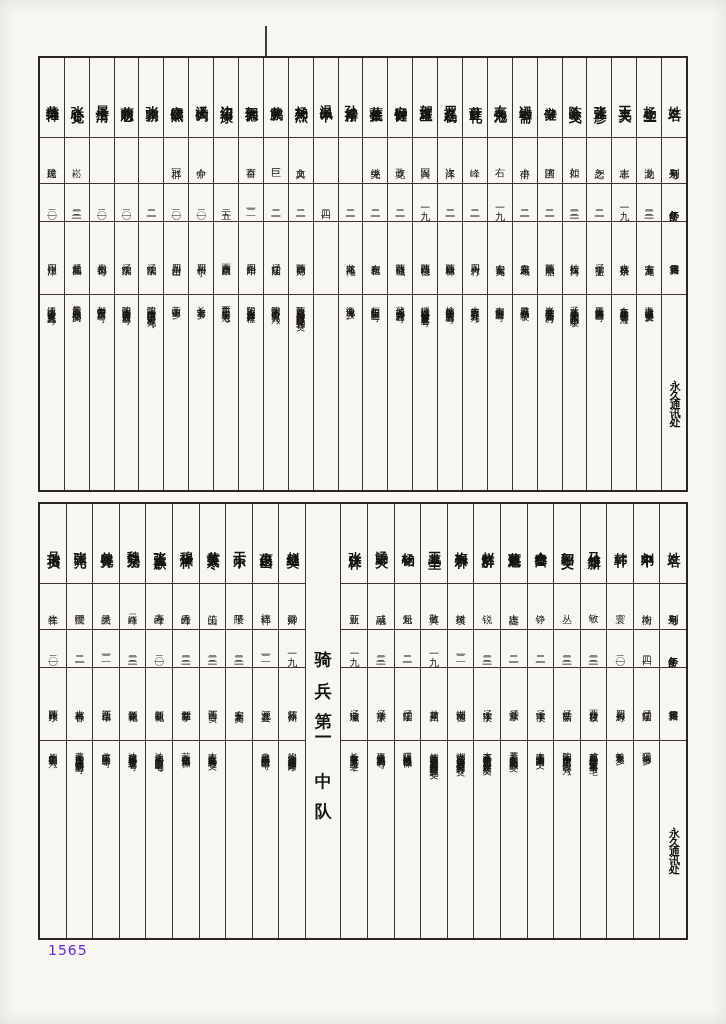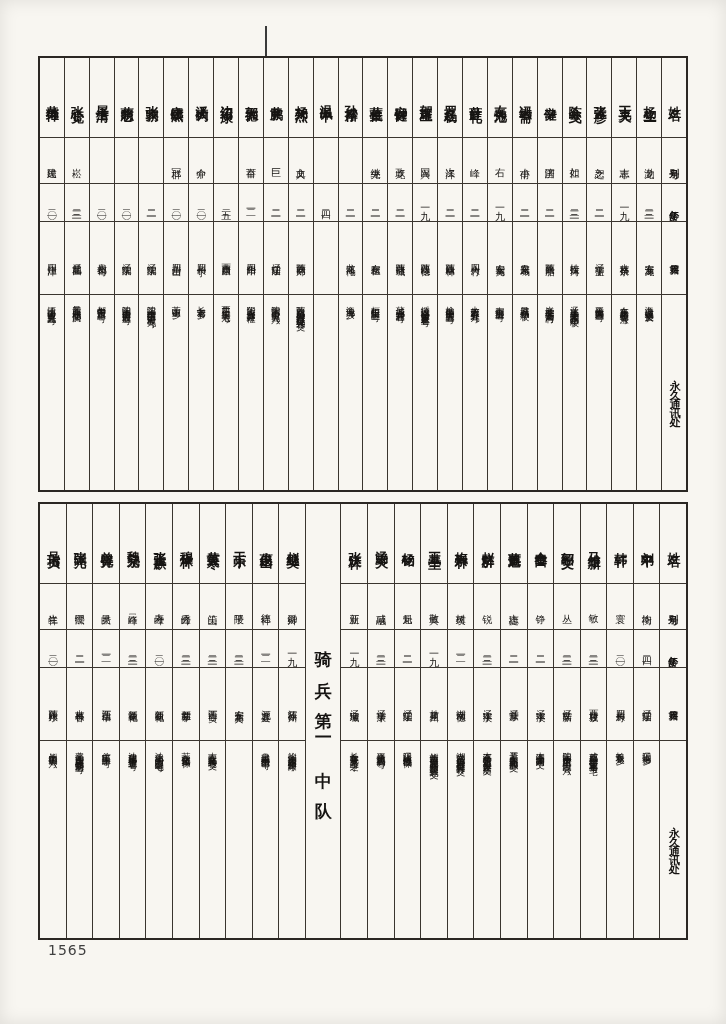--- a/index.html
+++ b/index.html
@@ -39,21 +39,21 @@
   .c-hdr.c-addr { justify-content:center; letter-spacing:9px; font-size:11px; }
 
   .cell-band {
     height:100%; border-bottom:none;
     font-size:17px; font-weight:700; letter-spacing:30px;
     justify-content:center; padding-top:14px;
   }
 
   .page-number {
     position:absolute; left:48px; top:942px;
-    font-family:"DejaVu Sans", sans-serif; font-size:14px; color:#404040; letter-spacing:1px;
+    font-family:"DejaVu Sans", sans-serif; font-size:14px; color:#6d28d9; letter-spacing:1px;
   }
 </style>
 </head>
 <body>
 
 <div class="page">
   <div class="crease"></div>
 
   <section class="table t-top">
       <div class="col">

